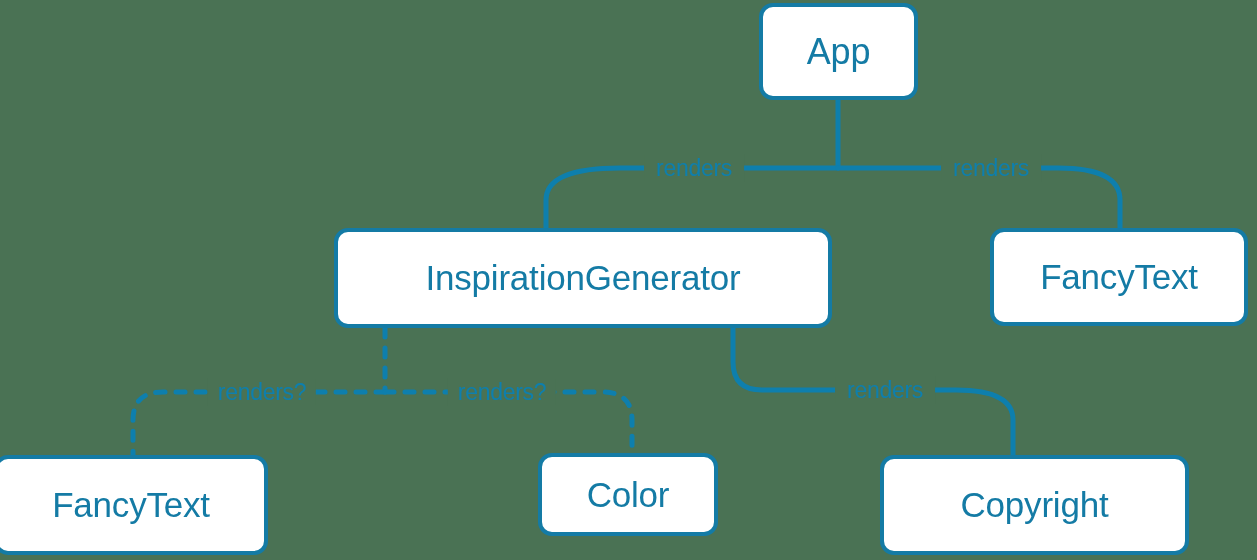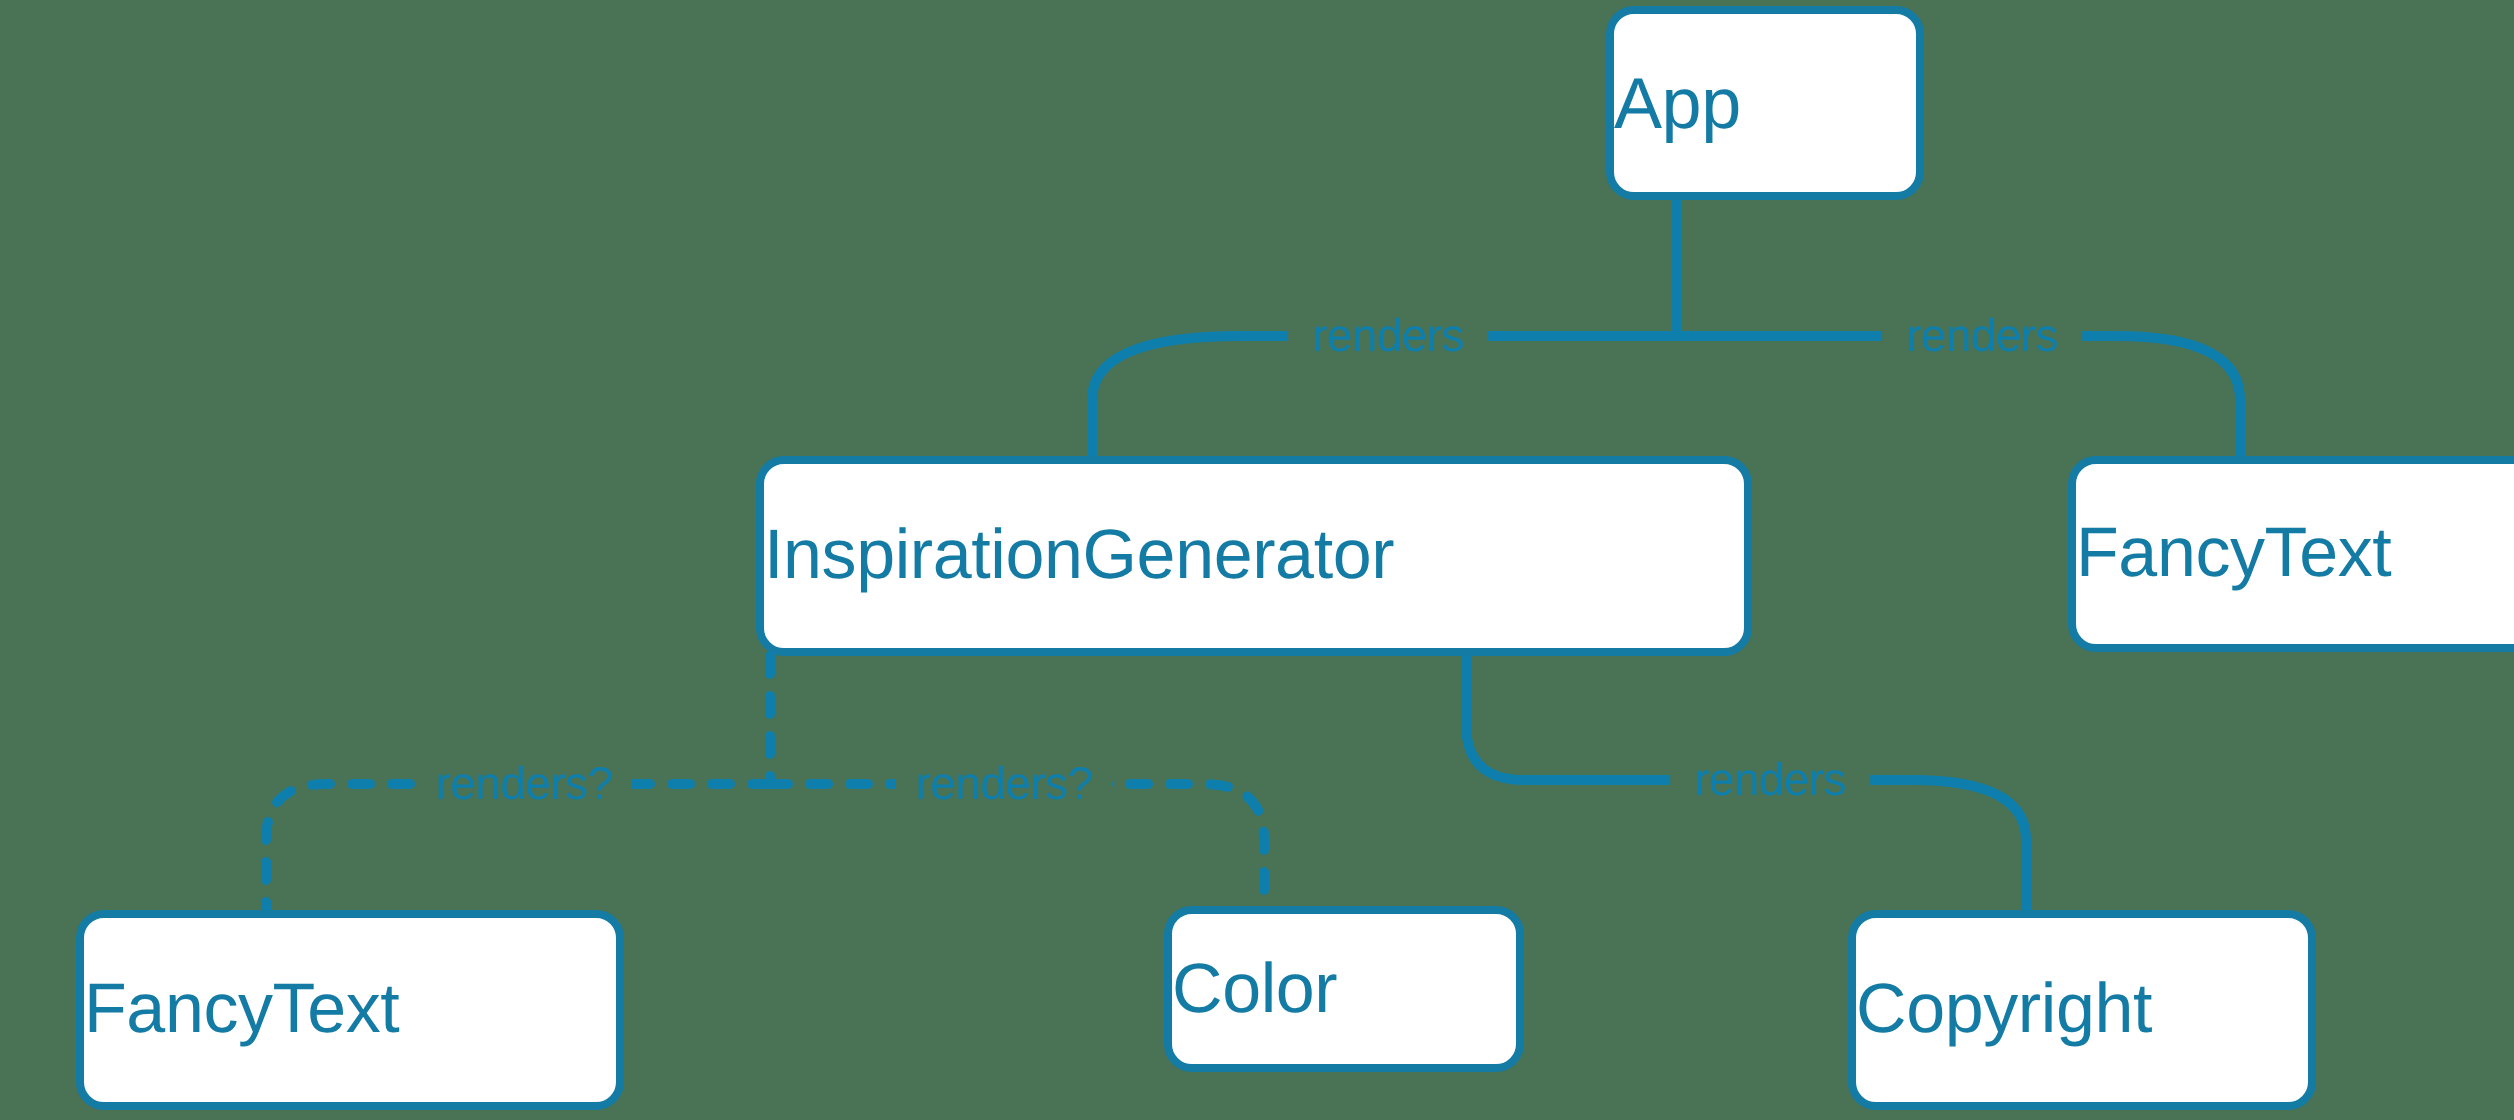--- a/index.html
+++ b/index.html
@@ -27,21 +27,21 @@
     display: block;
   }
   .node-box {
     position: absolute;
     background: #ffffff;
     border: 4px solid #147ba5;
     border-radius: 14px;
     box-sizing: border-box;
     display: flex;
     align-items: center;
-    margin-left: 44px;
+    justify-content: center;
   }
   .node-label {
     color: #147ba5;
     font-family: "Liberation Sans", sans-serif;
     font-weight: 400;
     letter-spacing: -0.2px;
     white-space: nowrap;
   }
   .edge-label {
     position: absolute;
@@ -92,21 +92,21 @@
   </div>
 
   <div class="node-box" style="left:-6px; top:455px; width:274px; height:100px;">
     <span class="node-label" style="font-size:35px;">FancyText</span>
   </div>
 
   <div class="node-box" style="left:538px; top:453px; width:180px; height:83px;">
     <span class="node-label" style="font-size:35px;">Color</span>
   </div>
 
-  <div class="node-box" style="left:880px; top:455px; width:234px; height:100px;">
+  <div class="node-box" style="left:880px; top:455px; width:309px; height:100px;">
     <span class="node-label" style="font-size:35px;">Copyright</span>
   </div>
 
   <span class="edge-label" style="left:694px; top:168px; background:#4a7254; padding:0 12px;">renders</span>
 
   <span class="edge-label" style="left:991px; top:168px; background:#4a7254; padding:0 12px;">renders</span>
 
   <span class="edge-label" style="left:262px; top:392px; background:#4a7254; padding:0 10px;">renders?</span>
 
   <span class="edge-label" style="left:502px; top:392px; background:#4a7254; padding:0 10px;">renders?</span>

